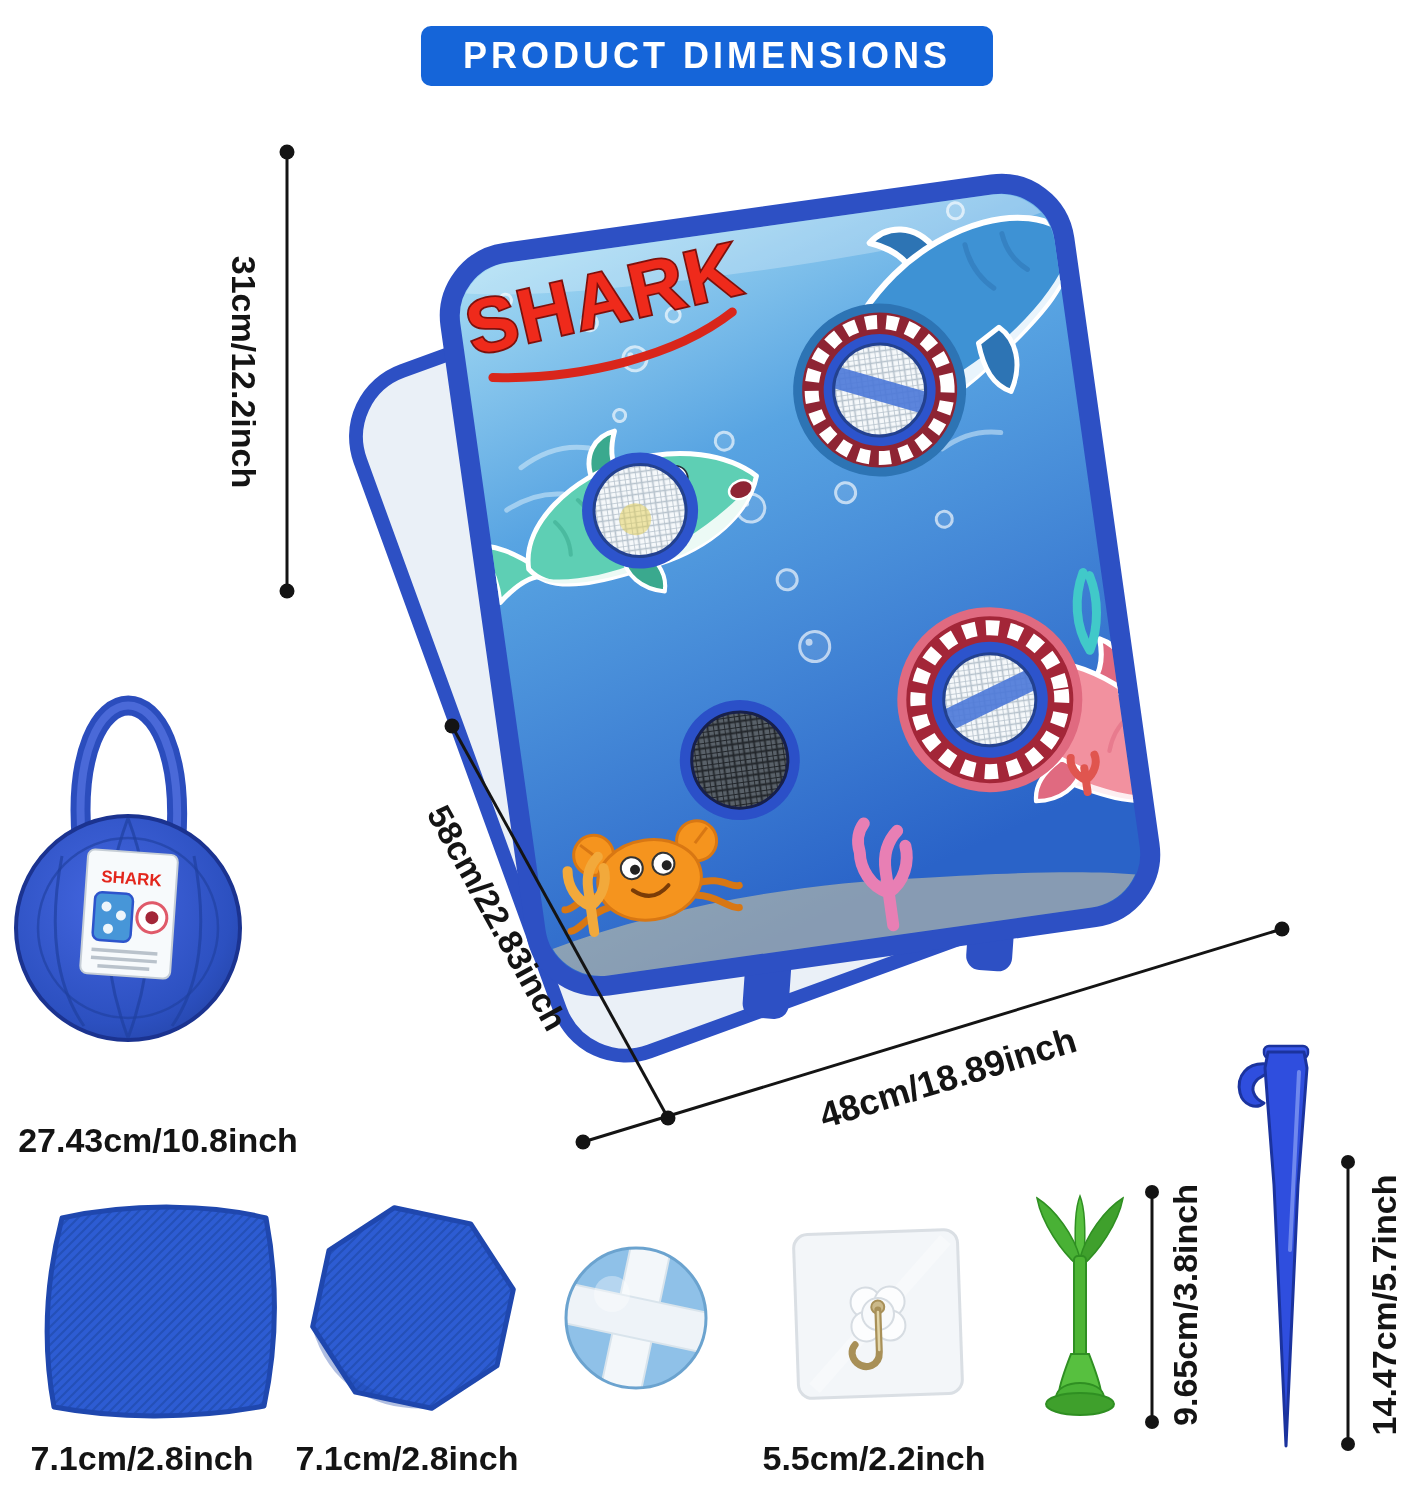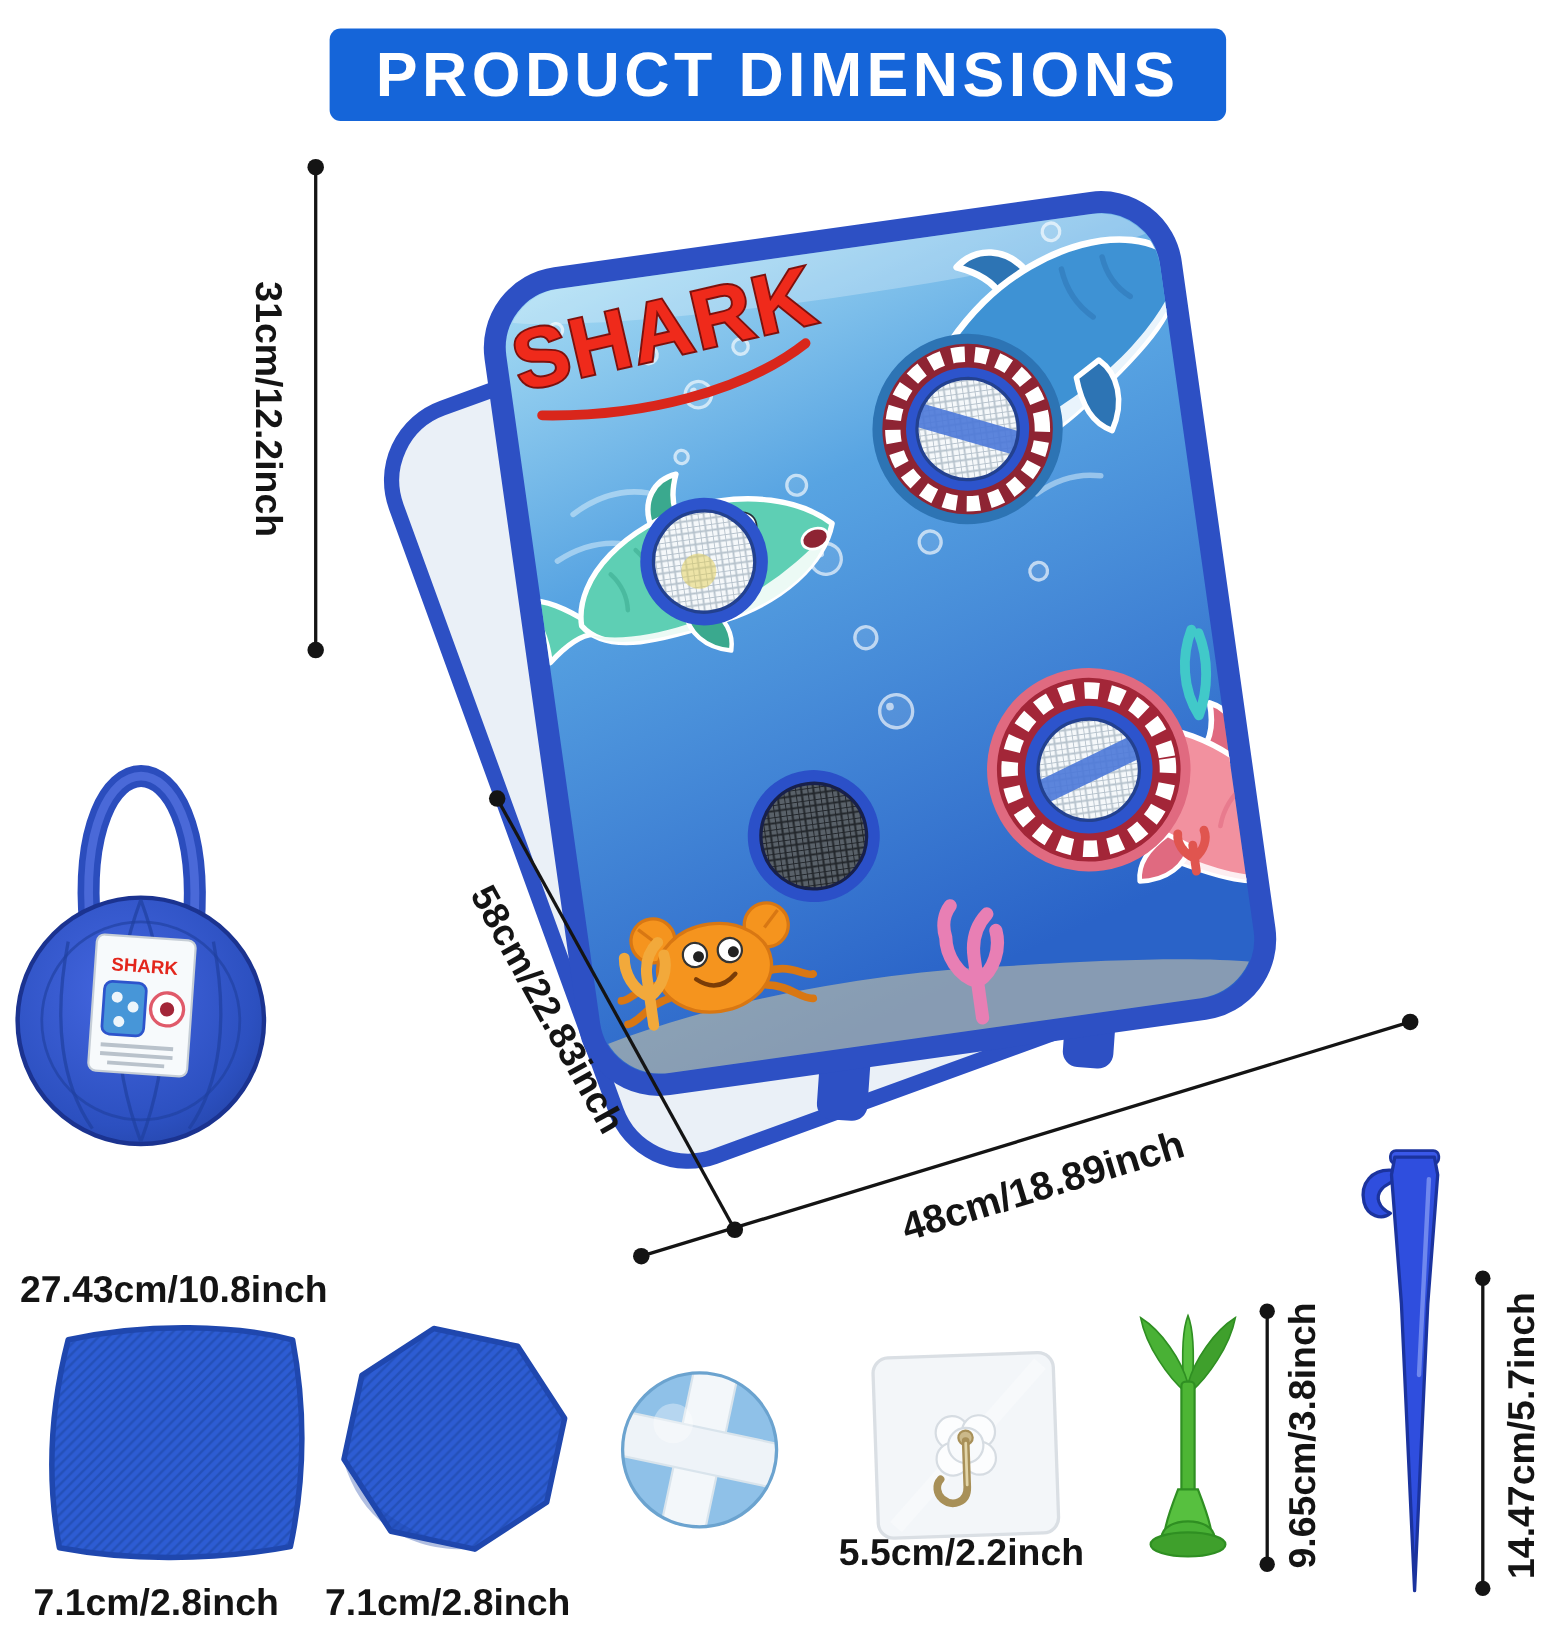--- a/index.html
+++ b/index.html
@@ -1,20 +1,20 @@
 <!DOCTYPE html>
 <html style="--banner-blue: #1565d9; --board-border: #2d50c4; --water-top: #a9def4; --water-bottom: #2a63c8; --logo-red: #ef2a1b; --shark-blue: #3e92d4; --shark-teal: #5ecfb4; --shark-pink: #f2919f; --crab-orange: #f5941e; --item-blue: #2d5cd3; --dart-green: #4db534; --stake-blue: #2f4ede; --dimension-text: #141414;"><head>
 <meta charset="utf-8">
 <style>
   *{margin:0;padding:0;box-sizing:border-box;}
   html,body{background:#ffffff;}
   .page{position:relative;width:1414px;height:1500px;background:#ffffff;overflow:hidden;font-family:"Liberation Sans",sans-serif;}
   .page > svg{position:absolute;left:0;top:0;}
   .banner{position:absolute;left:50%;top:26px;transform:translateX(-50%);background:var(--banner-blue,#1565d9);
-    color:#ffffff;font-size:57px;font-weight:bold;letter-spacing:4px;padding:9px 42px;border-radius:10px;white-space:nowrap;}
+    color:#ffffff;font-size:36px;font-weight:bold;letter-spacing:4px;padding:9px 42px;border-radius:10px;white-space:nowrap;}
   .dim-label{position:absolute;font-weight:bold;font-size:34px;color:var(--dimension-text,#141414);
     white-space:nowrap;transform-origin:center;}
   svg text{font-family:"Liberation Sans",sans-serif;}
 </style>
 </head>
 <body>
 
 <div class="page">
 
 <svg width="1414" height="1500" viewBox="0 0 1414 1500">
@@ -282,20 +282,20 @@
     <path d="M1268,1052 L1304,1052 L1307,1068 L1298,1185 L1286,1446 L1274,1185 L1265,1068 Z" fill="#2f4ede" stroke="#1b339e" stroke-width="3" stroke-linejoin="round"></path>
     <path d="M1299,1072 L1290,1250" stroke="#8097f2" stroke-width="4" opacity="0.8" stroke-linecap="round"></path>
   </g>
 </svg>
 
 <div class="banner">PRODUCT DIMENSIONS</div>
 
 <div class="dim-label" style="left:243px;top:372px;transform:translate(-50%,-50%) rotate(90deg);">31cm/12.2inch</div>
 <div class="dim-label" style="left:497px;top:918px;transform:translate(-50%,-50%) rotate(61deg);">58cm/22.83inch</div>
 <div class="dim-label" style="left:948px;top:1078px;font-size:36px;transform:translate(-50%,-50%) rotate(-17deg);">48cm/18.89inch</div>
-<div class="dim-label" style="left:158px;top:1140px;transform:translate(-50%,-50%);margin-top:33px;">27.43cm/10.8inch</div>
+<div class="dim-label" style="left:158px;top:1140px;transform:translate(-50%,-50%);">27.43cm/10.8inch</div>
 <div class="dim-label" style="left:142px;top:1458px;transform:translate(-50%,-50%);">7.1cm/2.8inch</div>
 <div class="dim-label" style="left:407px;top:1458px;transform:translate(-50%,-50%);">7.1cm/2.8inch</div>
-<div class="dim-label" style="left:874px;top:1412px;transform:translate(-50%,-50%);">5.5cm/2.2inch</div>
+<div class="dim-label" style="left:874px;top:1458px;transform:translate(-50%,-50%);">5.5cm/2.2inch</div>
 <div class="dim-label" style="left:1185px;top:1305px;transform:translate(-50%,-50%) rotate(-90deg);">9.65cm/3.8inch</div>
 <div class="dim-label" style="left:1384px;top:1305px;transform:translate(-50%,-50%) rotate(-90deg);">14.47cm/5.7inch</div>
 
 </div>
 
 </body></html>

